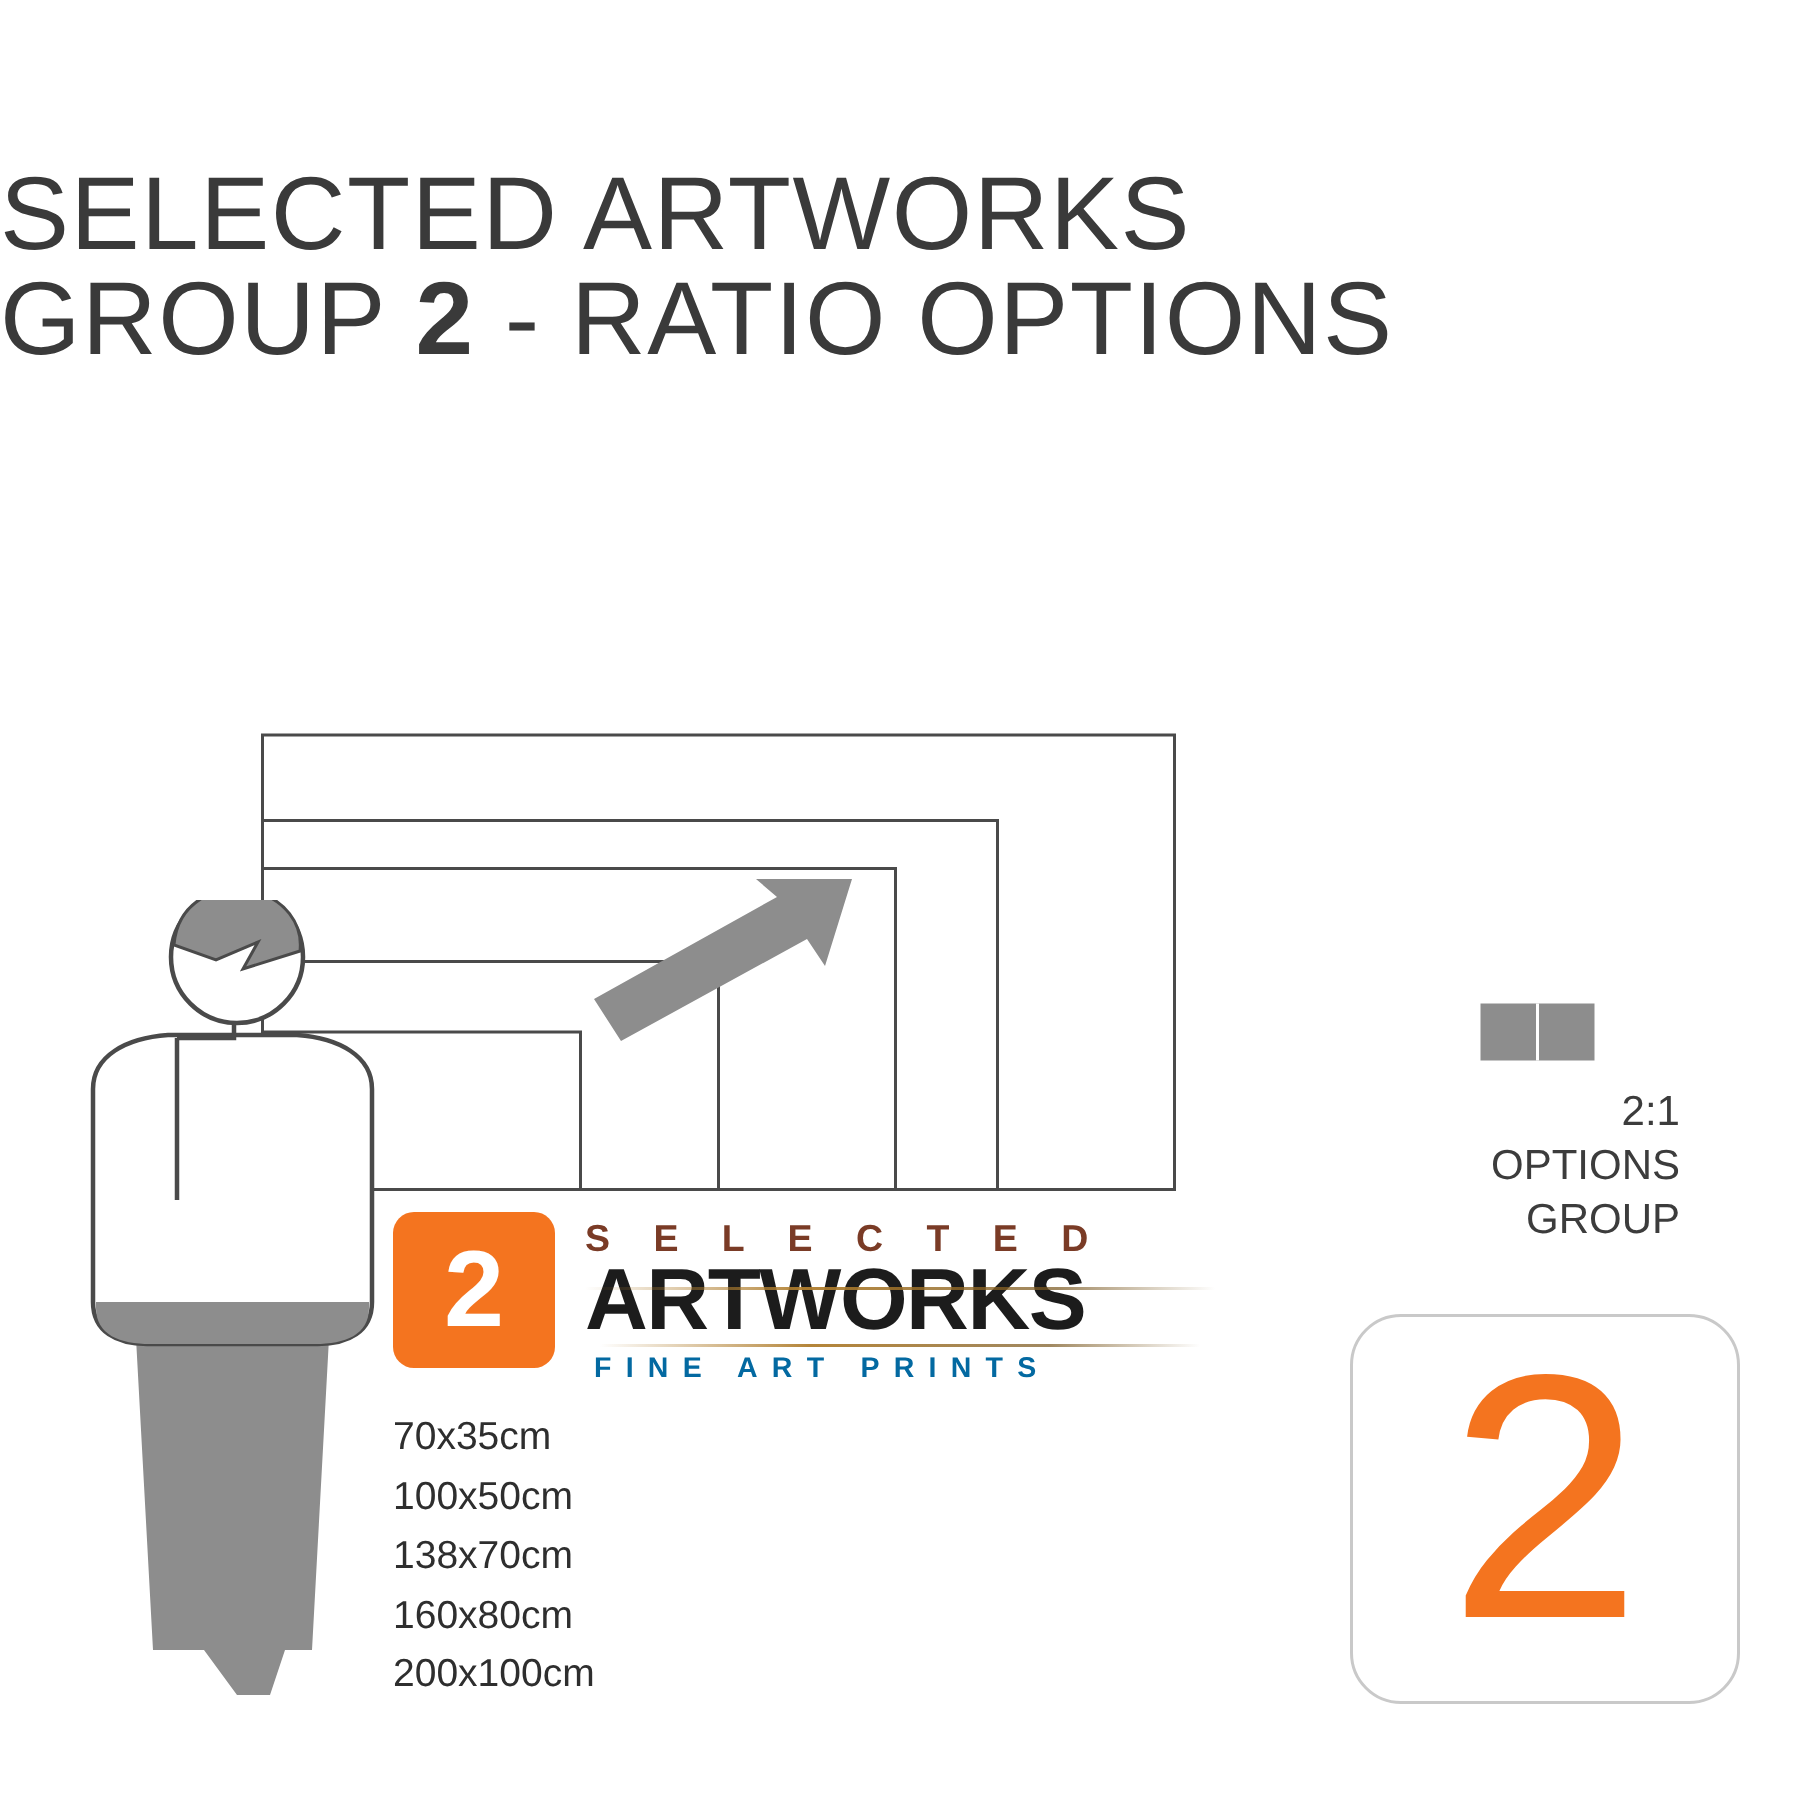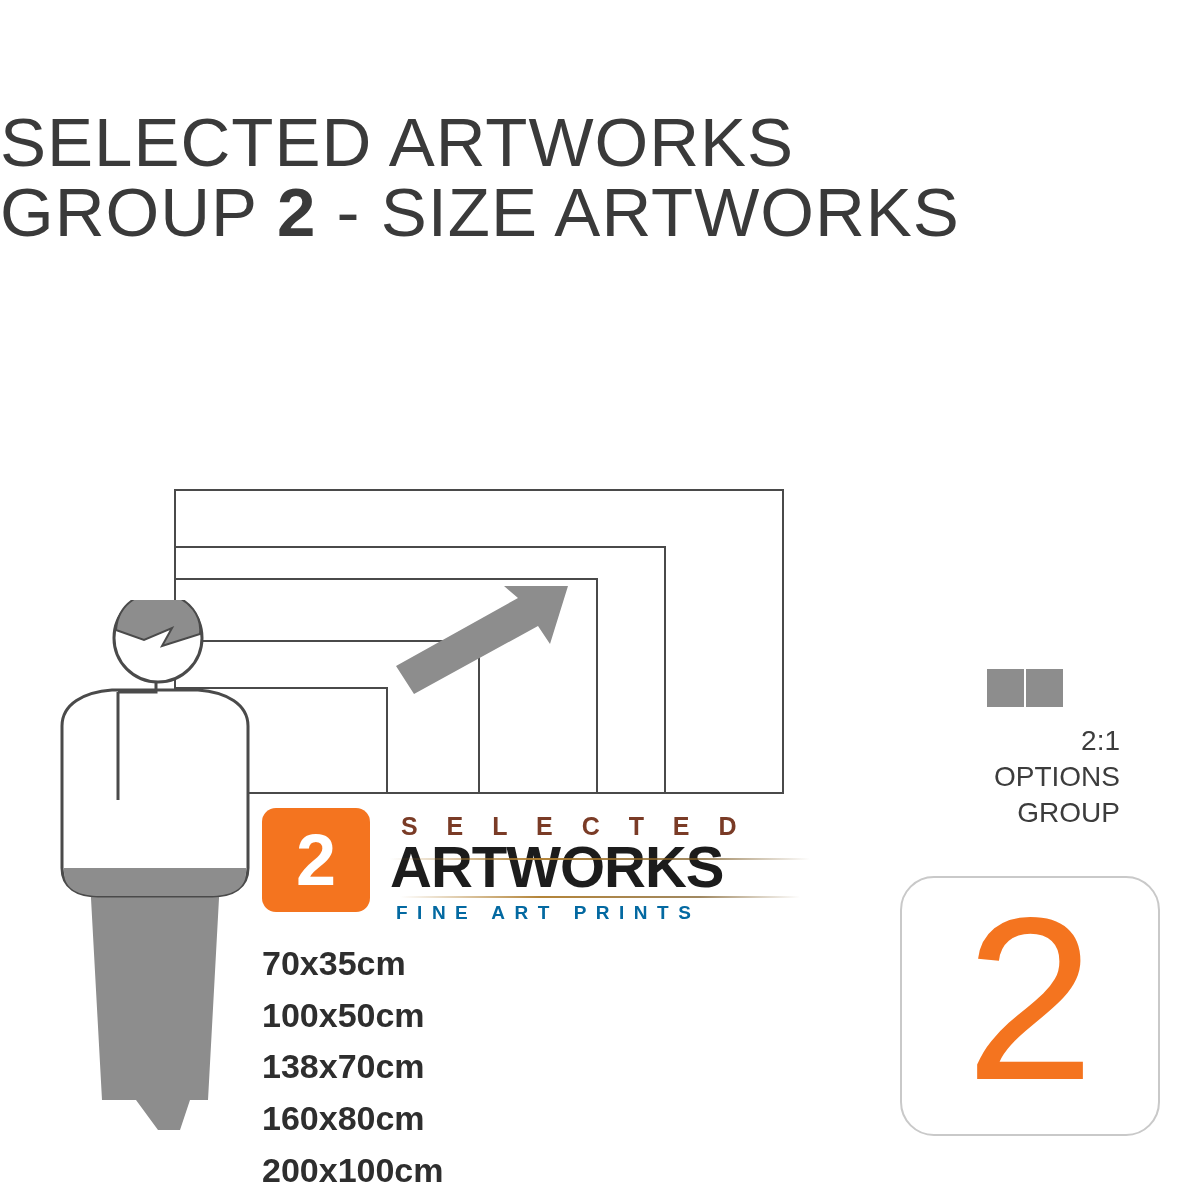--- a/index.html
+++ b/index.html
@@ -98,21 +98,21 @@
     position: absolute;
     left: 128px;
     top: 4px;
     width: 440px;
   }
   #brand-selected {
     font-size: 25px;
     font-weight: 700;
     letter-spacing: 11px;
     color: #7a3b26;
-    margin-left: 11px;
+    margin-left: 0;
     height: 28px;
     line-height: 28px;
     white-space: nowrap;
   }
   #brand-artworks {
     font-size: 58px;
     font-weight: 800;
     letter-spacing: -1px;
     color: #1c1c1c;
     height: 58px;
@@ -134,22 +134,22 @@
     height: 2px;
     background: linear-gradient(90deg, rgba(196,140,60,0) 0%, rgba(176,126,46,.95) 35%, rgba(120,86,30,.7) 75%, rgba(196,140,60,0) 100%);
   }
 
   
   #sizes-list {
     position: absolute;
     left: 262px;
     top: 938px;
     width: 420px;
-    font-size: 34px;
-    font-weight: 700;
+    font-size: 26px;
+    font-weight: 400;
     color: #2e2e2e;
     line-height: 1.52;
   }
   #sizes-list div {
     white-space: nowrap;
   }
 
   
   #aspect-block {
     position: absolute;
@@ -201,21 +201,21 @@
     color: #f4741f;
     line-height: 1;
     margin-top: -14px;
   }
 </style>
 </head>
 <body>
 
 <div id="title-block">
   <div class="title-line">SELECTED ARTWORKS</div>
-  <div class="title-line"><span>GROUP </span><span class="bold-num">2</span><span> - SIZE ARTWORKS</span></div>
+  <div class="title-line"><span>GROUP </span><span class="bold-num">2</span><span> - RATIO OPTIONS</span></div>
 </div>
 
 <div id="frames">
 
   <div class="frame" style="left:174px; top:489px; width:610px; height:305px;"></div>
 
   <div class="frame" style="left:174px; top:546px; width:492px; height:248px;"></div>
 
   <div class="frame" style="left:174px; top:578px; width:424px; height:216px;"></div>
 

